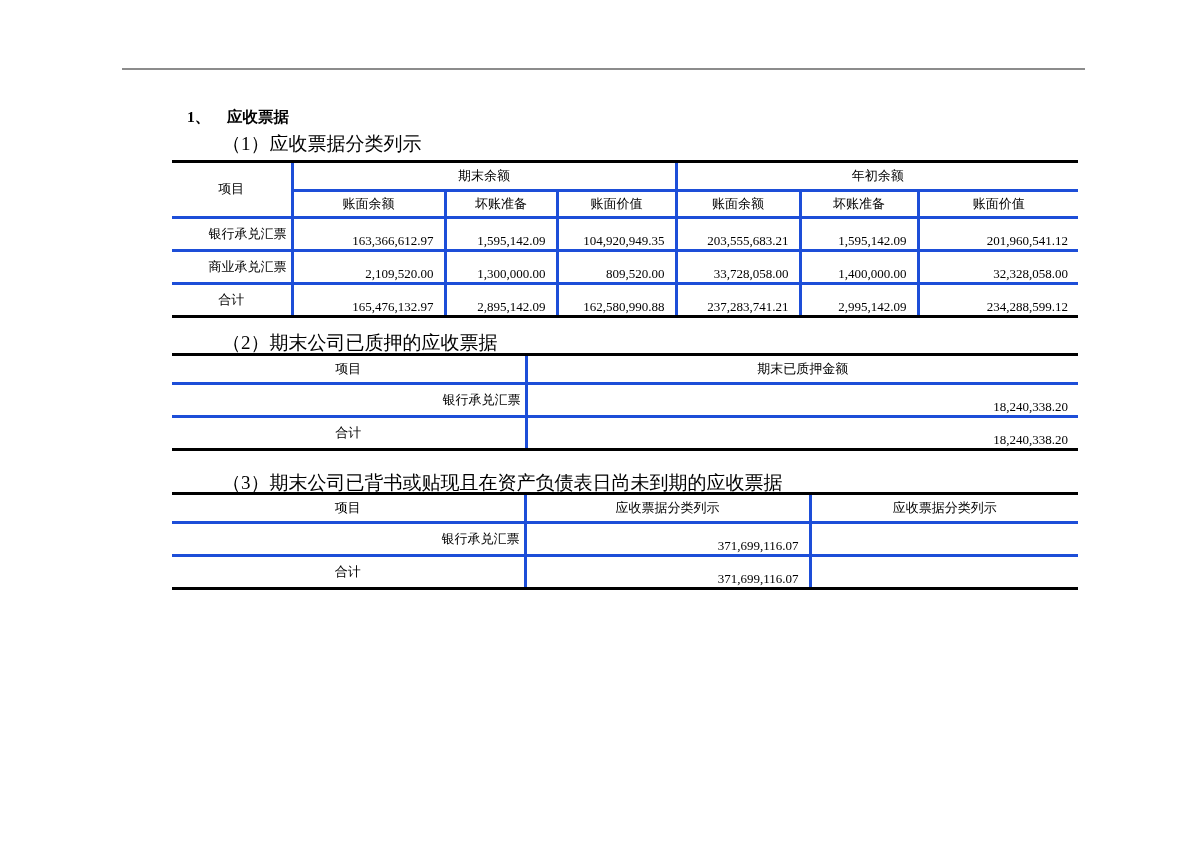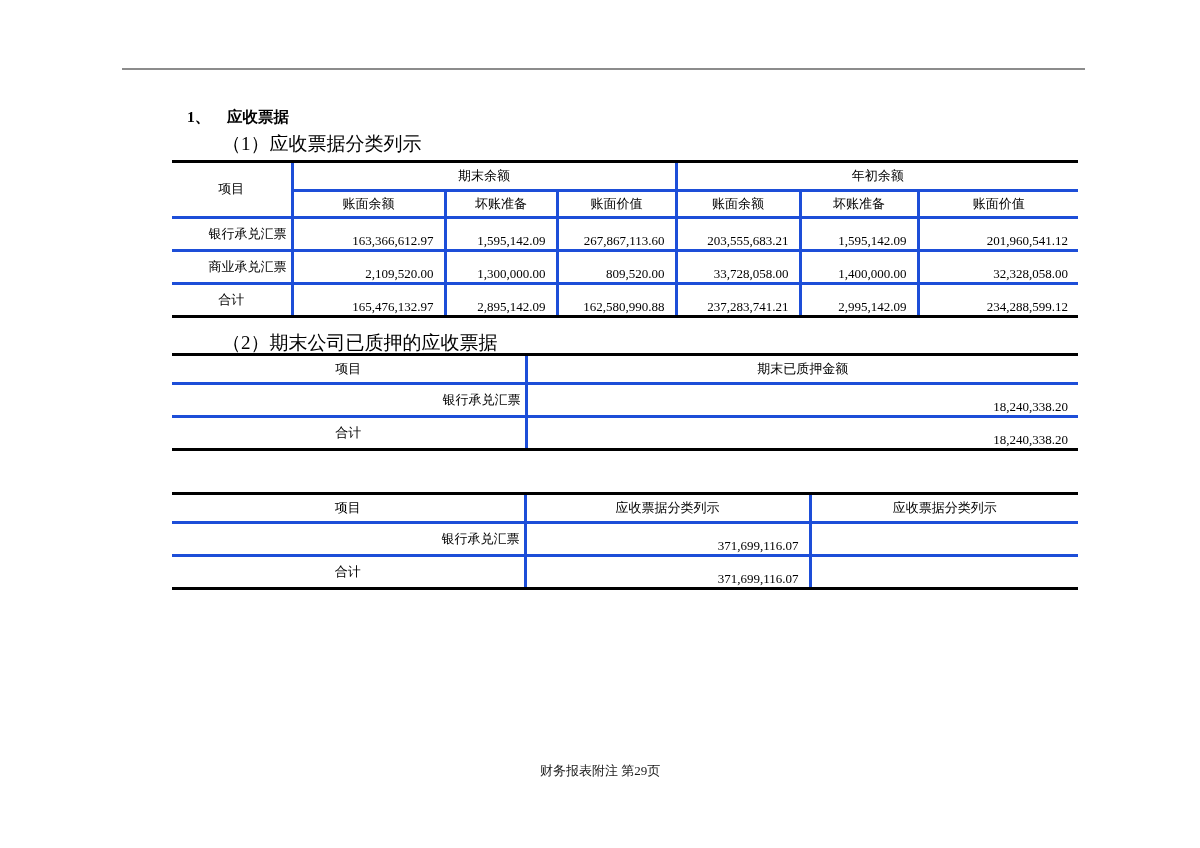--- a/index.html
+++ b/index.html
@@ -83,21 +83,21 @@
         <td class="c">坏账准备</td>
         <td class="c">账面价值</td>
         <td class="c">账面余额</td>
         <td class="c">坏账准备</td>
         <td class="c">账面价值</td>
       </tr>
       <tr>
         <td class="l">银行承兑汇票</td>
         <td class="r">163,366,612.97</td>
         <td class="r">1,595,142.09</td>
-        <td class="r">267,867,113.60</td>
+        <td class="r">104,920,949.35</td>
         <td class="r">203,555,683.21</td>
         <td class="r">1,595,142.09</td>
         <td class="r">201,960,541.12</td>
       </tr>
       <tr>
         <td class="l">商业承兑汇票</td>
         <td class="r">2,109,520.00</td>
         <td class="r">1,300,000.00</td>
         <td class="r">809,520.00</td>
         <td class="r">33,728,058.00</td>
@@ -134,20 +134,21 @@
         <td class="r">18,240,338.20</td>
       </tr>
       <tr>
         <td class="c">合计</td>
         <td class="r">18,240,338.20</td>
       </tr>
     </tbody>
       </table>
   </div>
 
+  <div class="caption cap3">（3）期末公司已背书或贴现且在资产负债表日尚未到期的应收票据</div>
   <div class="tblwrap tw3">
     <table class="tbl">
       <colgroup>
           <col style="width:353px">
           <col style="width:285px">
           <col style="width:268px">
         </colgroup>
       <tbody>
           <tr>
         <td class="c">项目</td>
@@ -161,15 +162,14 @@
       </tr>
       <tr>
         <td class="c">合计</td>
         <td class="r">371,699,116.07</td>
         <td class="r"></td>
       </tr>
     </tbody>
       </table>
   </div>
 
-  <div class="footer">财务报表附注 第29页</div>
 
 </div>
 
 </body></html>

